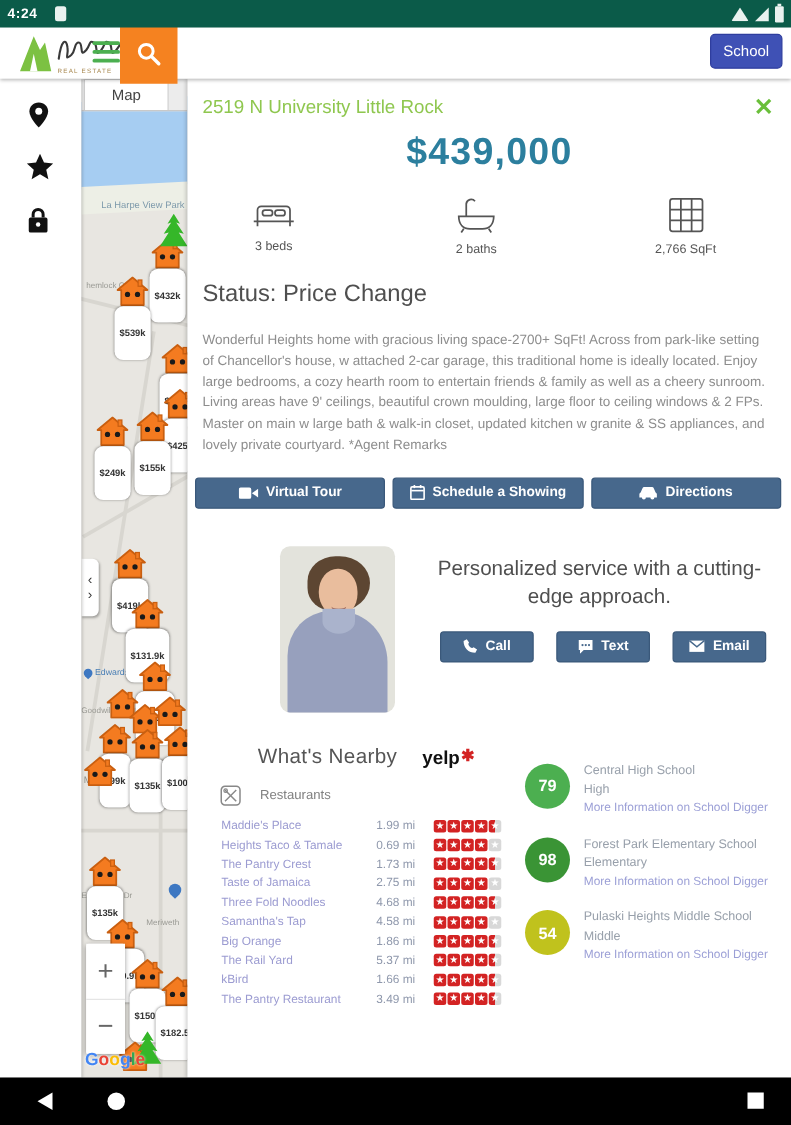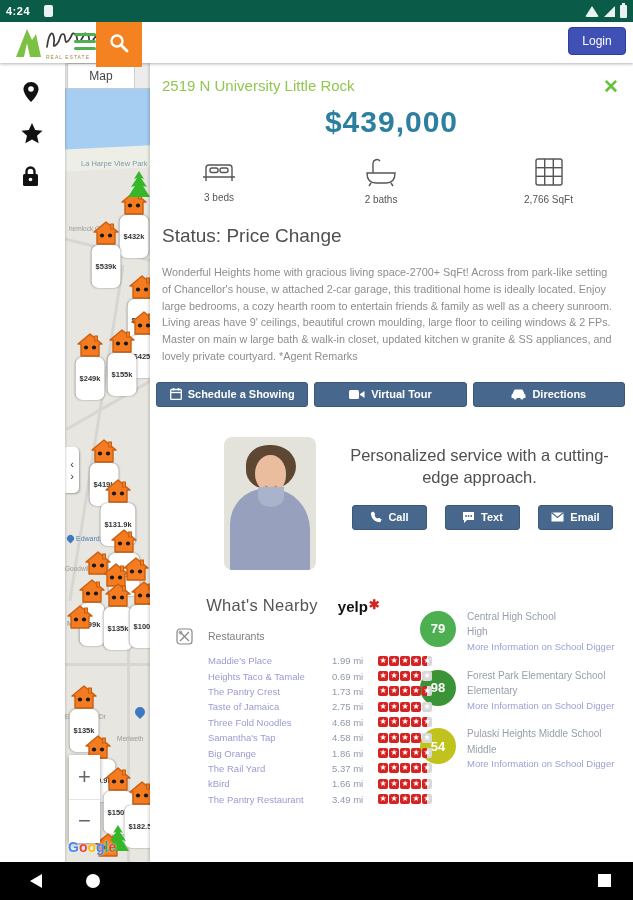--- a/index.html
+++ b/index.html
@@ -103,21 +103,21 @@
   .contact-row .btn-slate{height:25px;font-size:11px;}
   .cols{display:flex;margin-top:26px;}
   .col-nearby{width:246px;padding-left:20px;flex:none;}
   .col-schools{flex:1;padding:0 6px 0 2px;}
   .nearby-head{display:flex;align-items:flex-end;gap:20px;justify-content:center;}
   .section-title{font-size:16.5px;color:#555;letter-spacing:.3px;}
   .yelp{font-size:15px;font-weight:bold;color:#111;display:flex;align-items:flex-start;}
   .yelp-burst{color:#d32323;font-size:13px;margin-left:1px;line-height:1;}
   .rest-head{display:flex;align-items:center;gap:15px;margin:13px 0 8px 6px;}
   .rest-head-label{font-size:10.5px;color:#808080;}
-  .rest-row{display:grid;grid-template-columns:124px 46px auto;align-items:center;height:15.4px;padding-left:7px;margin-left:31px;}
+  .rest-row{display:grid;grid-template-columns:124px 46px auto;align-items:center;height:15.4px;padding-left:7px;}
   .r-name{font-size:9.5px;color:#9b9bd1;white-space:nowrap;overflow:hidden;cursor:pointer;}
   .r-dist{font-size:9.5px;color:#8f98ac;}
   .stars{display:inline-flex;gap:1px;}
   .star{width:10px;height:10px;border-radius:2px;background:#d8d8d8;position:relative;}
   .star:before{content:"★";position:absolute;left:0;top:0;width:10px;height:10px;color:#fff;
                font-size:8px;line-height:10px;text-align:center;}
   .star.full{background:#d32323;}
   .star.half{background:linear-gradient(90deg,#d32323 50%,#d8d8d8 50%);}
   .schools-title{text-align:center;font-size:16.5px;color:#555;}
   .school-item{display:flex;gap:11px;margin:13px 0 0 2px;}
@@ -163,21 +163,21 @@
         <span></span>
         <span></span>
         <span></span>
       </div>
     <button class="search-btn">
       <svg width="22" height="22" viewBox="0 0 22 22">
         <circle cx="9" cy="9" r="5.5" stroke="#fff" stroke-width="2.4" fill="none"></circle>
         <line x1="13.5" y1="13.5" x2="19" y2="19" stroke="#fff" stroke-width="2.8" stroke-linecap="round"></line>
       </svg>
     </button>
-    <button class="login-btn">Login</button>
+    <button class="login-btn">School</button>
   </div>
 
   <div class="toolbar">
     <div class="tool" style="top:18px">
       <svg width="20" height="22" viewBox="0 0 20 22">
           <path d="M10 1 C5.6 1 2.5 4.4 2.5 8.2 C2.5 13.5 10 21 10 21 S17.5 13.5 17.5 8.2 C17.5 4.4 14.4 1 10 1 Z" fill="#111"></path>
           <circle cx="10" cy="8" r="2.8" fill="#fff"></circle>
         </svg>
     </div>
     <div class="tool" style="top:60px">
@@ -401,34 +401,34 @@
         </svg>
         <span class="feature-label">2,766 SqFt</span>
       </div>
     </div>
 
     <div class="status-line">Status: Price Change</div>
     <div class="desc">Wonderful Heights home with gracious living space-2700+ SqFt! Across from park-like setting of Chancellor's house, w attached 2-car garage, this traditional home is ideally located. Enjoy large bedrooms, a cozy hearth room to entertain friends &amp; family as well as a cheery sunroom. Living areas have 9' ceilings, beautiful crown moulding, large floor to ceiling windows &amp; 2 FPs. Master on main w large bath &amp; walk-in closet, updated kitchen w granite &amp; SS appliances, and lovely private courtyard. *Agent Remarks</div>
 
     <div class="actions">
       <button class="btn-slate">
+        <svg width="16" height="11" viewBox="0 0 16 11">
+          <rect x="0" y="1" width="10" height="9" rx="1.5" fill="#fff"></rect>
+            <path d="M10.5 5.5 L15.5 2 V9 Z" fill="#fff"></path>
+        </svg>
+        <span>Virtual Tour</span>
+      </button>
+      <button class="btn-slate">
         <svg width="12" height="12" viewBox="0 0 12 12">
           <rect x="0.7" y="1.5" width="10.6" height="10" rx="1" fill="none" stroke="#fff" stroke-width="1.3"></rect>
           <line x1="1" y1="4.5" x2="11" y2="4.5" stroke="#fff" stroke-width="1.3"></line>
           <line x1="3.5" y1="0" x2="3.5" y2="2.5" stroke="#fff" stroke-width="1.3"></line>
           <line x1="8.5" y1="0" x2="8.5" y2="2.5" stroke="#fff" stroke-width="1.3"></line>
         </svg>
         <span>Schedule a Showing</span>
-      </button>
-      <button class="btn-slate">
-        <svg width="16" height="11" viewBox="0 0 16 11">
-          <rect x="0" y="1" width="10" height="9" rx="1.5" fill="#fff"></rect>
-            <path d="M10.5 5.5 L15.5 2 V9 Z" fill="#fff"></path>
-        </svg>
-        <span>Virtual Tour</span>
       </button>
       <button class="btn-slate">
         <svg width="15" height="12" viewBox="0 0 15 12">
           <path d="M1.5 6 L3 2.5 a1.5 1.5 0 0 1 1.4-1 h6.2 a1.5 1.5 0 0 1 1.4 1 L13.5 6 a1.5 1.5 0 0 1 1 1.4 V10 h-2 a1.6 1.6 0 0 1-3.2 0 h-3.6 a1.6 1.6 0 0 1-3.2 0 h-2 V7.4 A1.5 1.5 0 0 1 1.5 6 Z" fill="#fff"></path>
         </svg>
         <span>Directions</span>
       </button>
     </div>
 
     <div class="agent-row">

